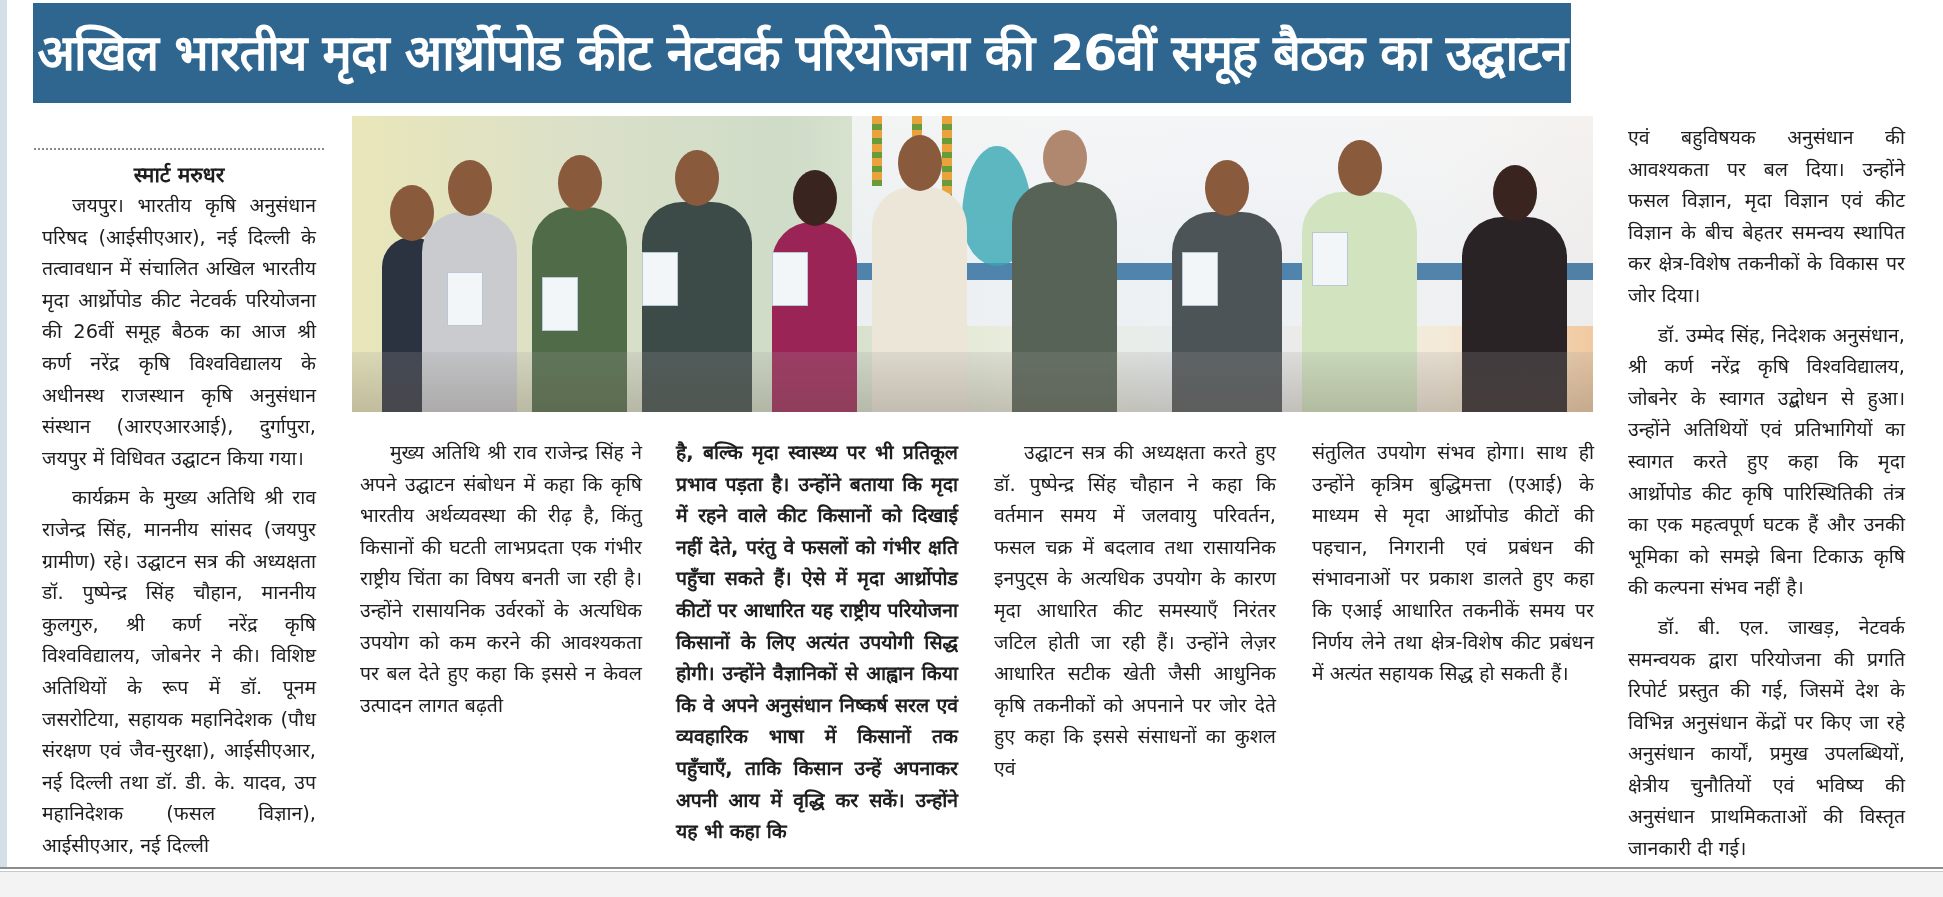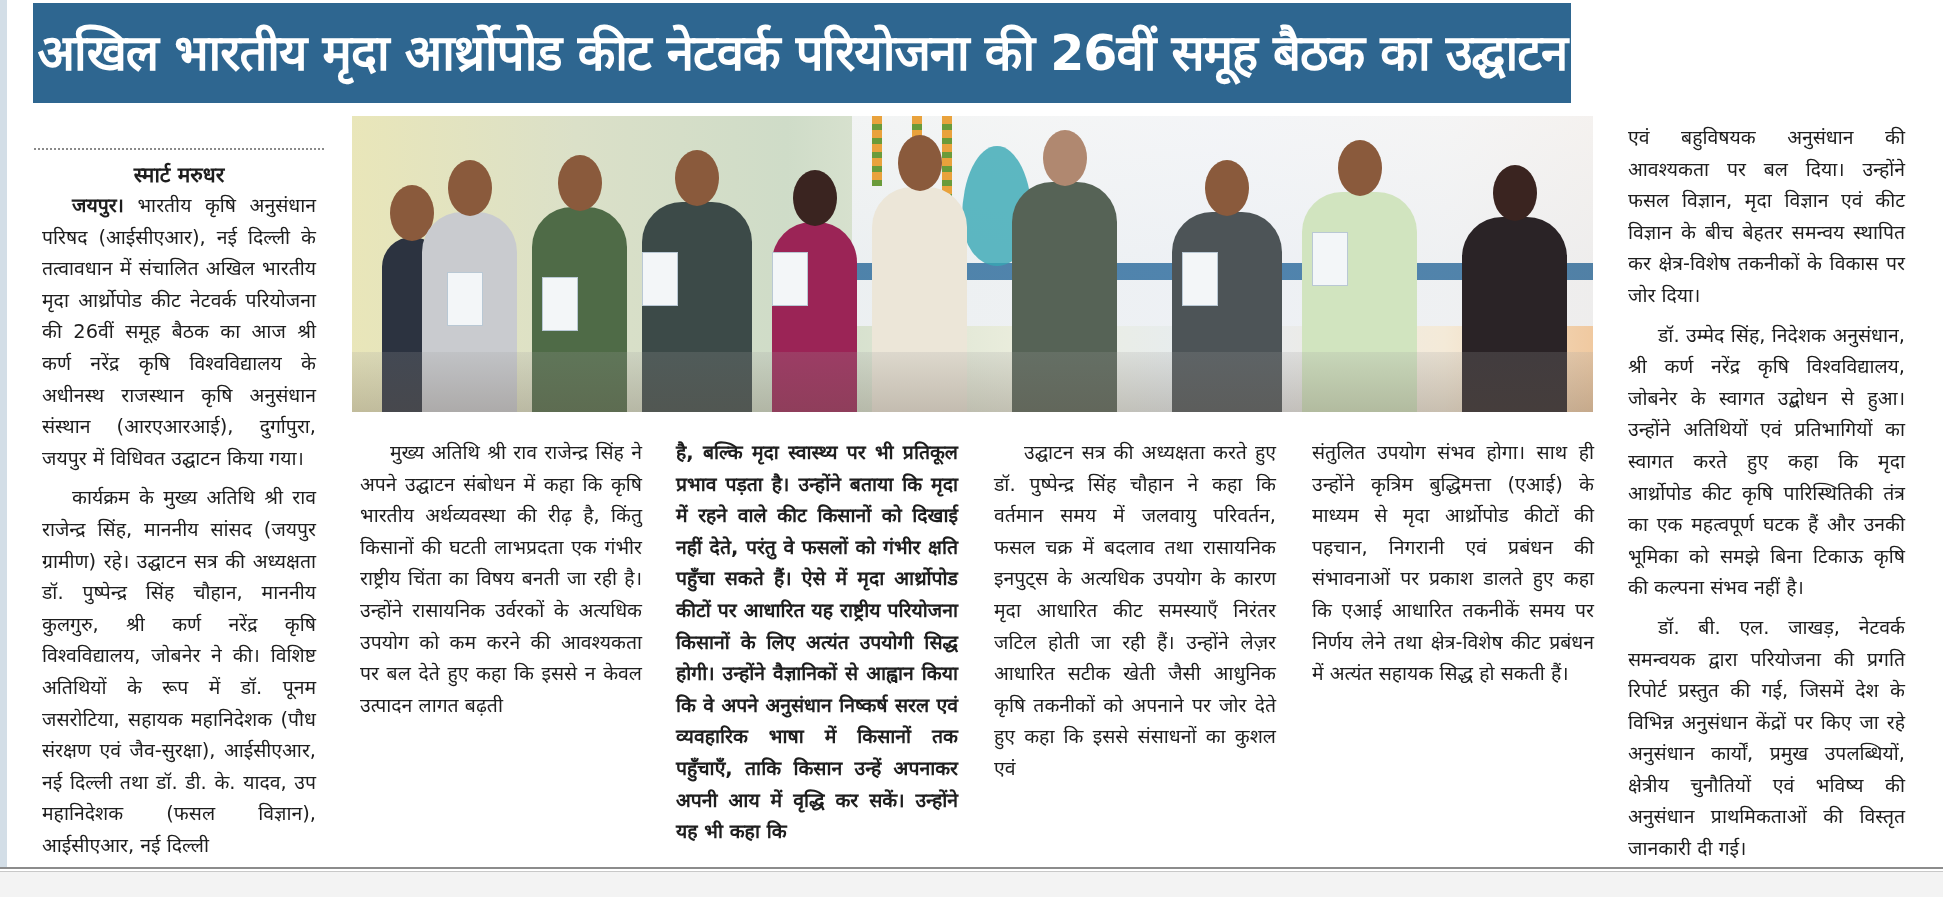--- a/index.html
+++ b/index.html
@@ -41,21 +41,21 @@
     .byline {
       position: absolute; left: 34px; top: 112px; width: 290px;
       text-align: center; font-weight: bold; font-size: 21px;
       line-height: 30px;
       margin-top: 48px;
     }
     .byline-rule {
       position: absolute; left: 34px; top: 148px; width: 290px; height: 0;
       border-top: 2px dotted #8a8a8a;
     }
-    .dateline { font-weight: bold; }
+    .dateline { font-weight: normal; }
     .photo {
       position: absolute; left: 352px; top: 116px; width: 1241px; height: 296px;
       background: linear-gradient(90deg, #e9e6b9 0%, #dbe0c8 18%, #cfdcc8 35%, #eceede 55%, #e6ecf2 70%, #f4ead8 88%, #f0c9a0 100%);
       overflow: hidden;
     }
     .photo .banner {
       position: absolute; left: 500px; top: 0; width: 741px; height: 210px;
       background: linear-gradient(180deg, #f5f6f8 0%, #eef1f5 70%, #3f78a6 70%, #3f78a6 78%, #eef1f5 78%);
       opacity: .9;
     }

